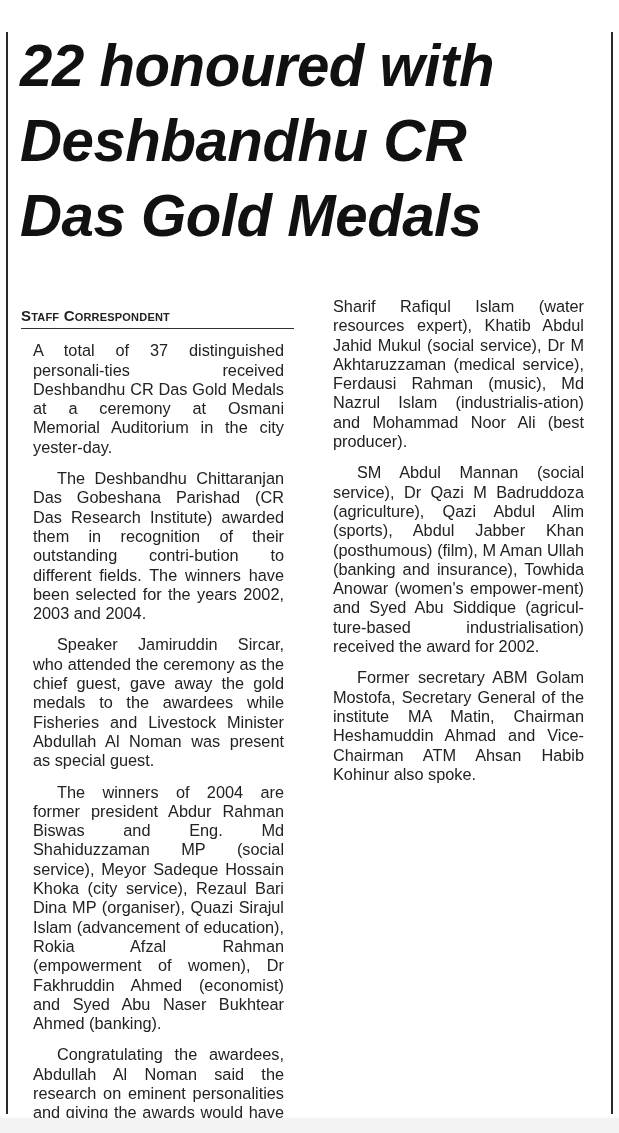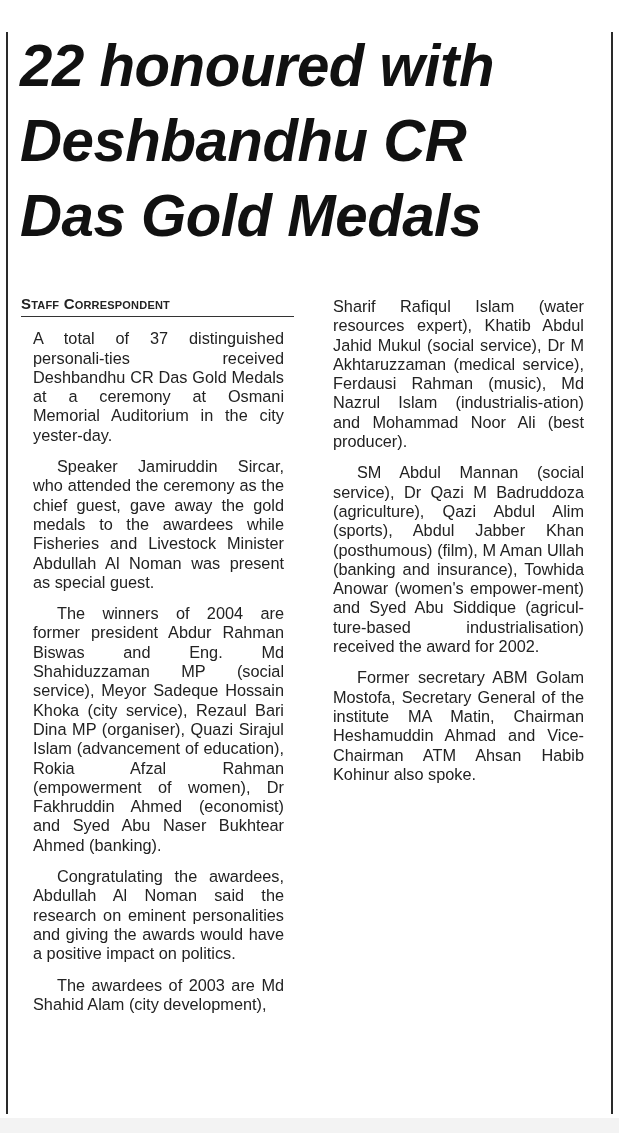--- a/index.html
+++ b/index.html
@@ -4,40 +4,41 @@
 <style>
   html, body { margin:0; padding:0; background:#ffffff; }
   body { width:619px; height:1133px; position:relative; overflow:hidden; font-family:"Liberation Sans", sans-serif; color:#1a1a1a; }
   .rule-left { position:absolute; left:6px; top:32px; width:2px; height:1082px; background:#2a2a2a; }
   .rule-right { position:absolute; left:611px; top:32px; width:2px; height:1082px; background:#2a2a2a; }
   .headline { position:absolute; left:20px; top:28px; width:590px; margin:0; font-family:"Liberation Sans", sans-serif; font-weight:bold; font-style:italic; font-size:60px; line-height:75px; color:#111; letter-spacing:-0.5px; transform:scaleX(0.97); transform-origin:left top; }
   .headline span { display:block; white-space:nowrap; }
   .col { position:absolute; top:286px; font-size:16.3px; line-height:19.3px; color:#222; }
   .col1 { left:21px; width:275px; }
   .col2 { left:321px; width:275px; top:285px; }
-  .byline { font-weight:bold; font-size:15px; letter-spacing:0.2px; padding-bottom:3px; border-bottom:1.5px solid #333; margin-bottom:11px; margin-top:8px; font-variant:small-caps; width:273px; }
+  .byline { font-weight:bold; font-size:15px; letter-spacing:0.2px; padding-bottom:3px; border-bottom:1.5px solid #333; margin-bottom:11px; margin-top:20px; font-variant:small-caps; width:273px; }
   p { margin:12px; text-align:justify; text-align-last:left; hyphens:manual; }
   p.indent { text-indent:24px; }
   .bottom-band { position:absolute; left:0; top:1118px; width:619px; height:15px; background:#f3f3f3; }
 </style>
 </head>
 <body>
 
 <div class="rule-left"></div>
 <div class="rule-right"></div>
 
 <h1 class="headline">
   <span>22 honoured with</span>
   <span>Deshbandhu CR</span>
   <span>Das Gold Medals</span>
 </h1>
 
 <div class="col col1">
   <div class="byline">Staff Correspondent</div>
   <p>A total of 37 distinguished personali-ties received Deshbandhu CR Das Gold Medals at a ceremony at Osmani Memorial Auditorium in the city yester-day.</p>
+  <p class="indent">The Deshbandhu Chittaranjan Das Gobeshana Parishad (CR Das Research Institute) awarded them in recognition of their outstanding contri-bution to different fields. The winners have been selected for the years 2002, 2003 and 2004.</p>
   <p class="indent">Speaker Jamiruddin Sircar, who attended the ceremony as the chief guest, gave away the gold medals to the awardees while Fisheries and Livestock Minister Abdullah Al Noman was present as special guest.</p>
   <p class="indent">The winners of 2004 are former president Abdur Rahman Biswas and Eng. Md Shahiduzzaman MP (social service), Meyor Sadeque Hossain Khoka (city service), Rezaul Bari Dina MP (organiser), Quazi Sirajul Islam (advancement of education), Rokia Afzal Rahman (empowerment of women), Dr Fakhruddin Ahmed (economist) and Syed Abu Naser Bukhtear Ahmed (banking).</p>
   <p class="indent">Congratulating the awardees, Abdullah Al Noman said the research on eminent personalities and giving the awards would have a positive impact on politics.</p>
   <p class="indent">The awardees of 2003 are Md Shahid Alam (city development),</p>
 </div>
 
 <div class="col col2">
   <p>Sharif Rafiqul Islam (water resources expert), Khatib Abdul Jahid Mukul (social service), Dr M Akhtaruzzaman (medical service), Ferdausi Rahman (music), Md Nazrul Islam (industrialis-ation) and Mohammad Noor Ali (best producer).</p>
   <p class="indent">SM Abdul Mannan (social service), Dr Qazi M Badruddoza (agriculture), Qazi Abdul Alim (sports), Abdul Jabber Khan (posthumous) (film), M Aman Ullah (banking and insurance), Towhida Anowar (women's empower-ment) and Syed Abu Siddique (agricul-ture-based industrialisation) received the award for 2002.</p>
   <p class="indent">Former secretary ABM Golam Mostofa, Secretary General of the institute MA Matin, Chairman Heshamuddin Ahmad and Vice-Chairman ATM Ahsan Habib Kohinur also spoke.</p>

